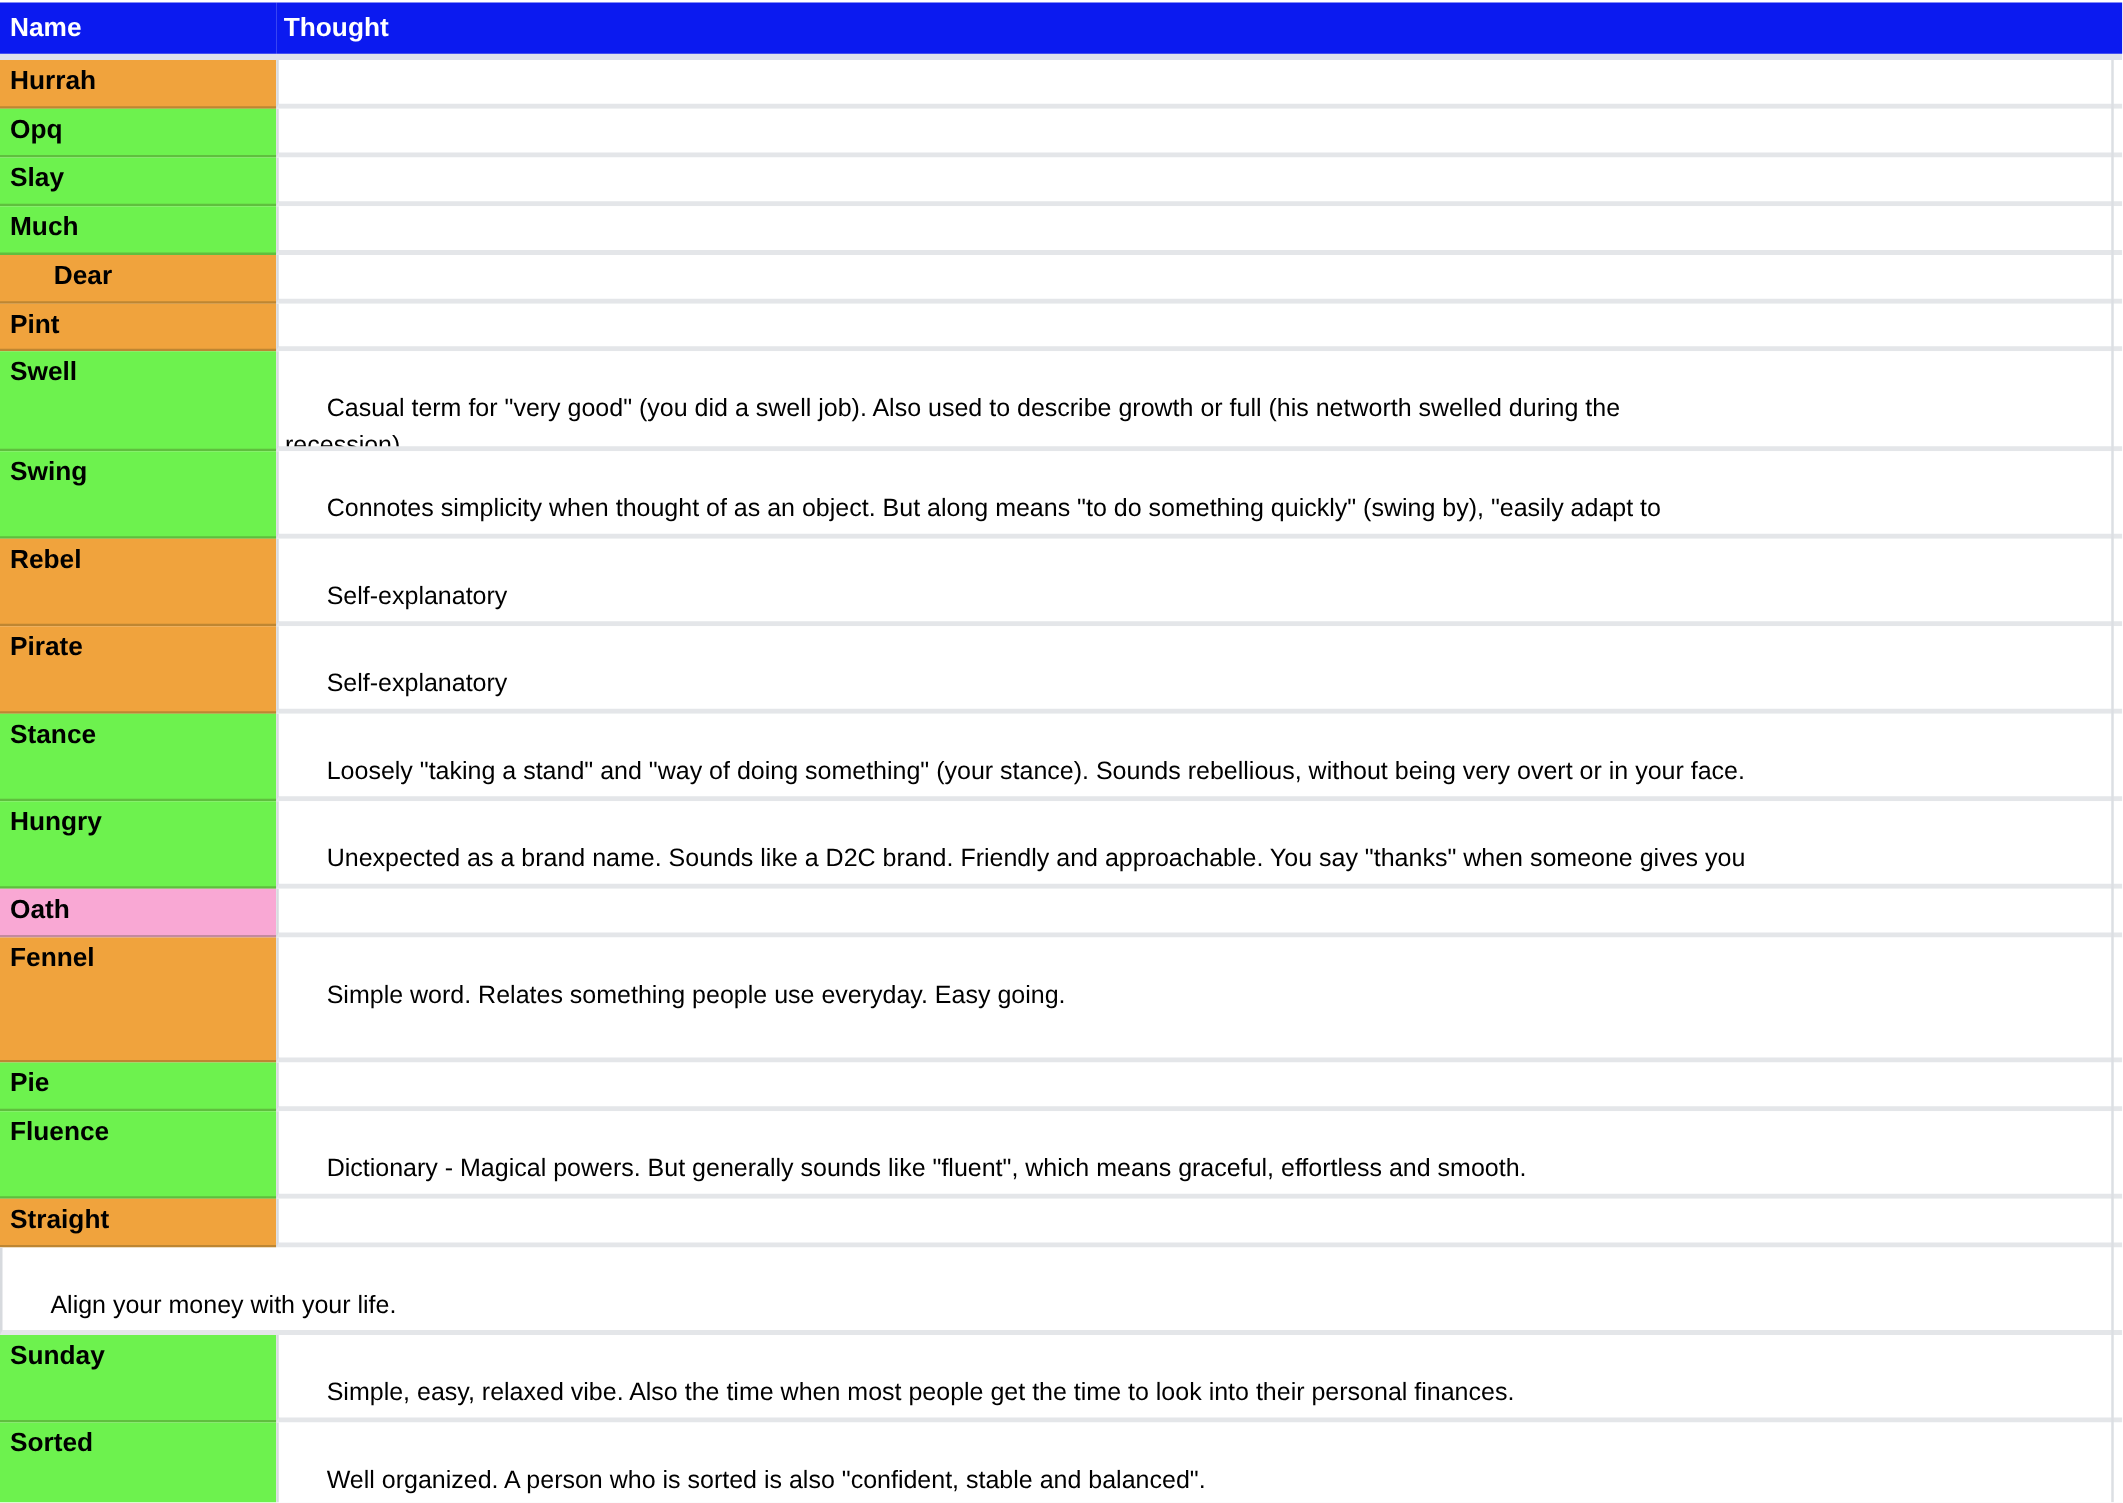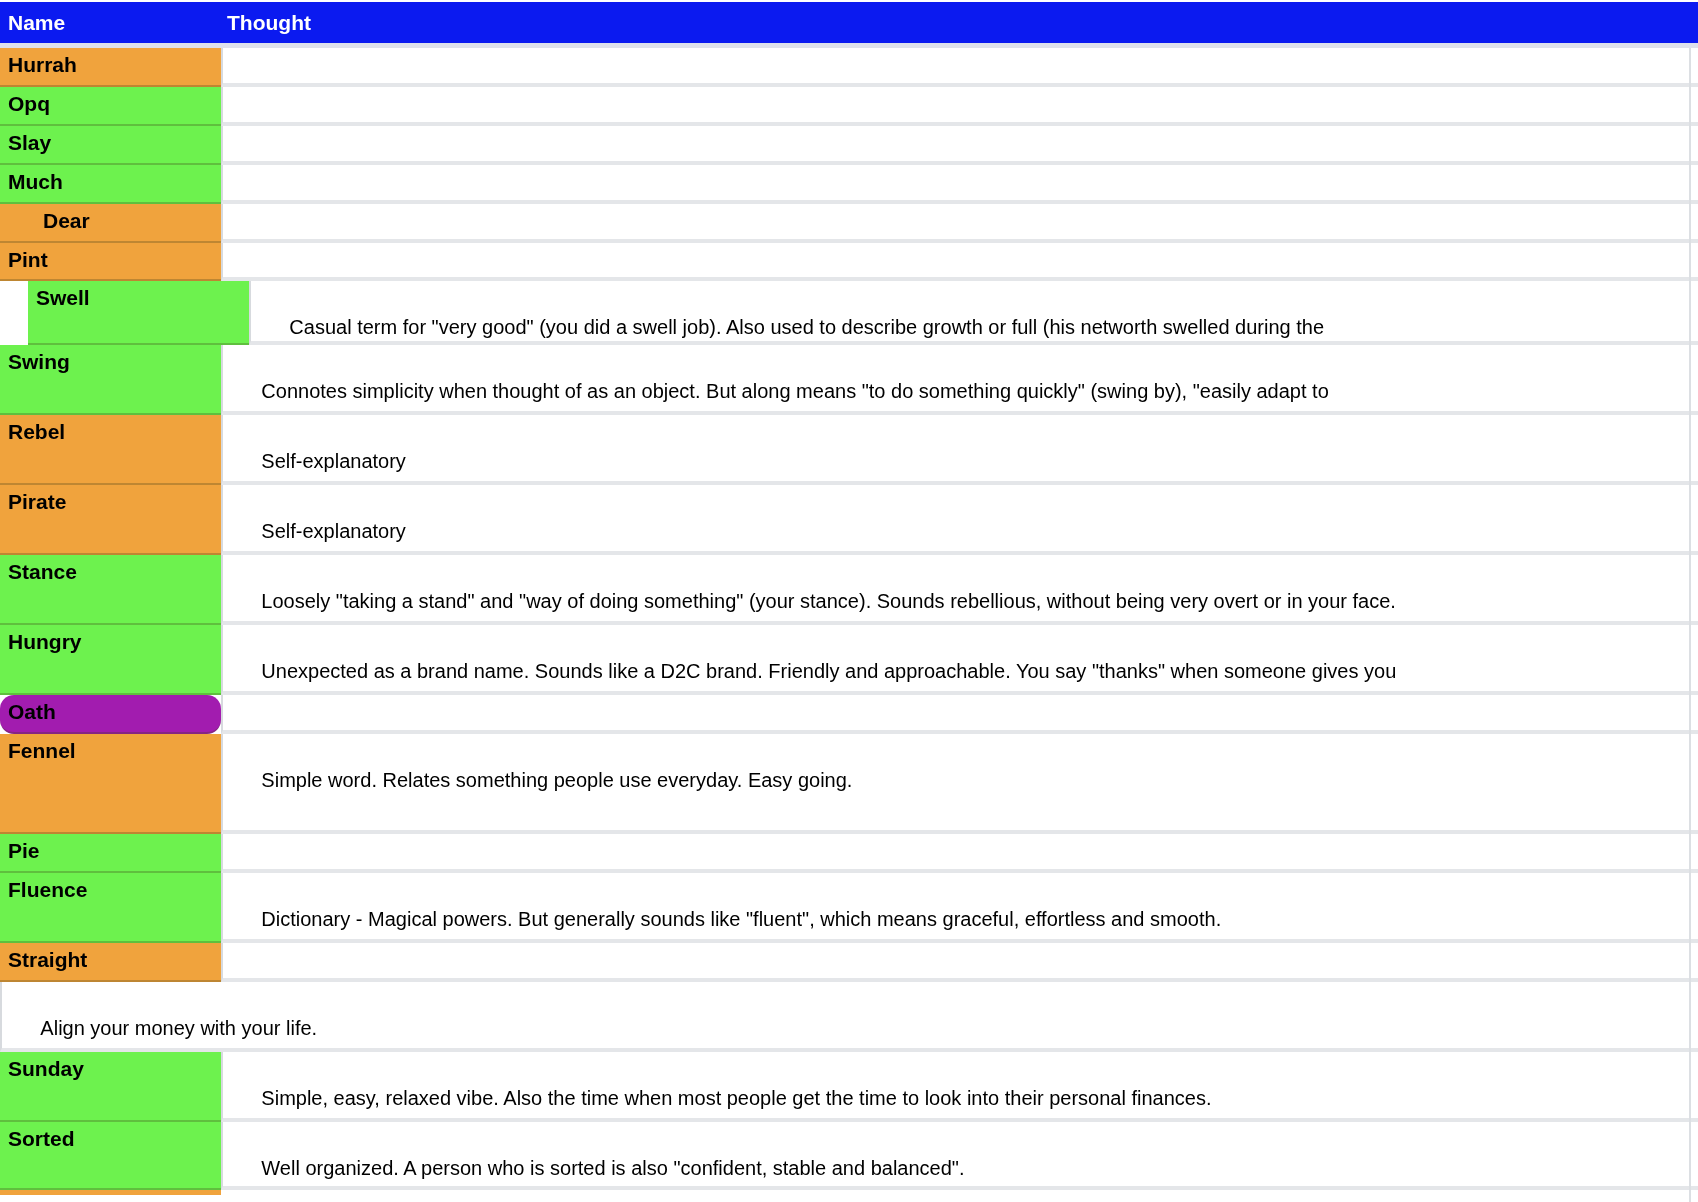--- a/index.html
+++ b/index.html
@@ -144,21 +144,21 @@
 
   <div class="row" style="height: 38px;">
     <div class="name-cell" style="background: rgb(240, 163, 61);">
       <span>Pint</span>
     </div>
     <div class="thought-cell" style="border-bottom-color: rgb(228, 230, 233);">
       <span>Easy going. Accesible and approachable. Eye-opener / Arbitrary</span>
     </div>
   </div>
 
-  <div class="row" style="height: 64px; margin-left: 28px;">
+  <div class="row" style="height: 80px;">
     <div class="name-cell" style="background: rgb(109, 242, 78);">
       <span>Swell</span>
     </div>
     <div class="thought-cell" style="border-bottom-color: rgb(228, 230, 233);">
       <span>Casual term for "very good" (you did a swell job). Also used to describe growth or full (his networth swelled during the
 recession)</span>
     </div>
   </div>
 
   <div class="row" style="height: 70px;">
@@ -202,21 +202,21 @@
     <div class="name-cell" style="background: rgb(109, 242, 78);">
       <span>Hungry</span>
     </div>
     <div class="thought-cell" style="border-bottom-color: rgb(228, 230, 233);">
       <span>Unexpected as a brand name. Sounds like a D2C brand. Friendly and approachable. You say "thanks" when someone gives you
 money or does something for you.</span>
     </div>
   </div>
 
   <div class="row" style="height: 39px;">
-    <div class="name-cell" style="background: #a21caf; border-radius: 14px;">
+    <div class="name-cell" style="background: #f9a8d4;">
       <span>Oath</span>
     </div>
     <div class="thought-cell" style="border-bottom-color: rgb(228, 230, 233);">
       <span>Ucommon word, but everyone understands the broad meaning. Short. Implies trustworthiness.</span>
     </div>
   </div>
 
   <div class="row" style="height: 100px;">
     <div class="name-cell" style="background: rgb(240, 163, 61);">
       <span>Fennel</span>

